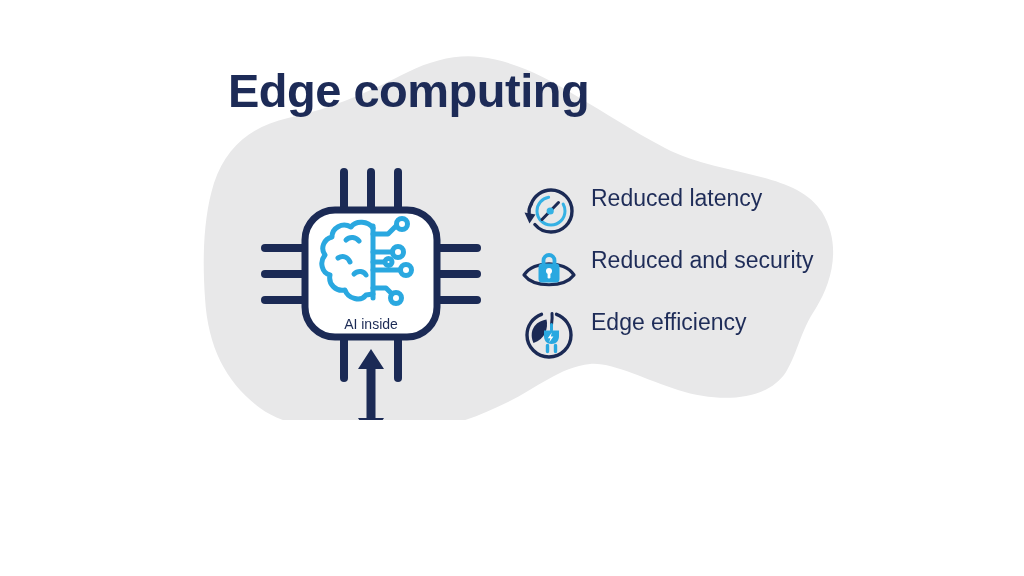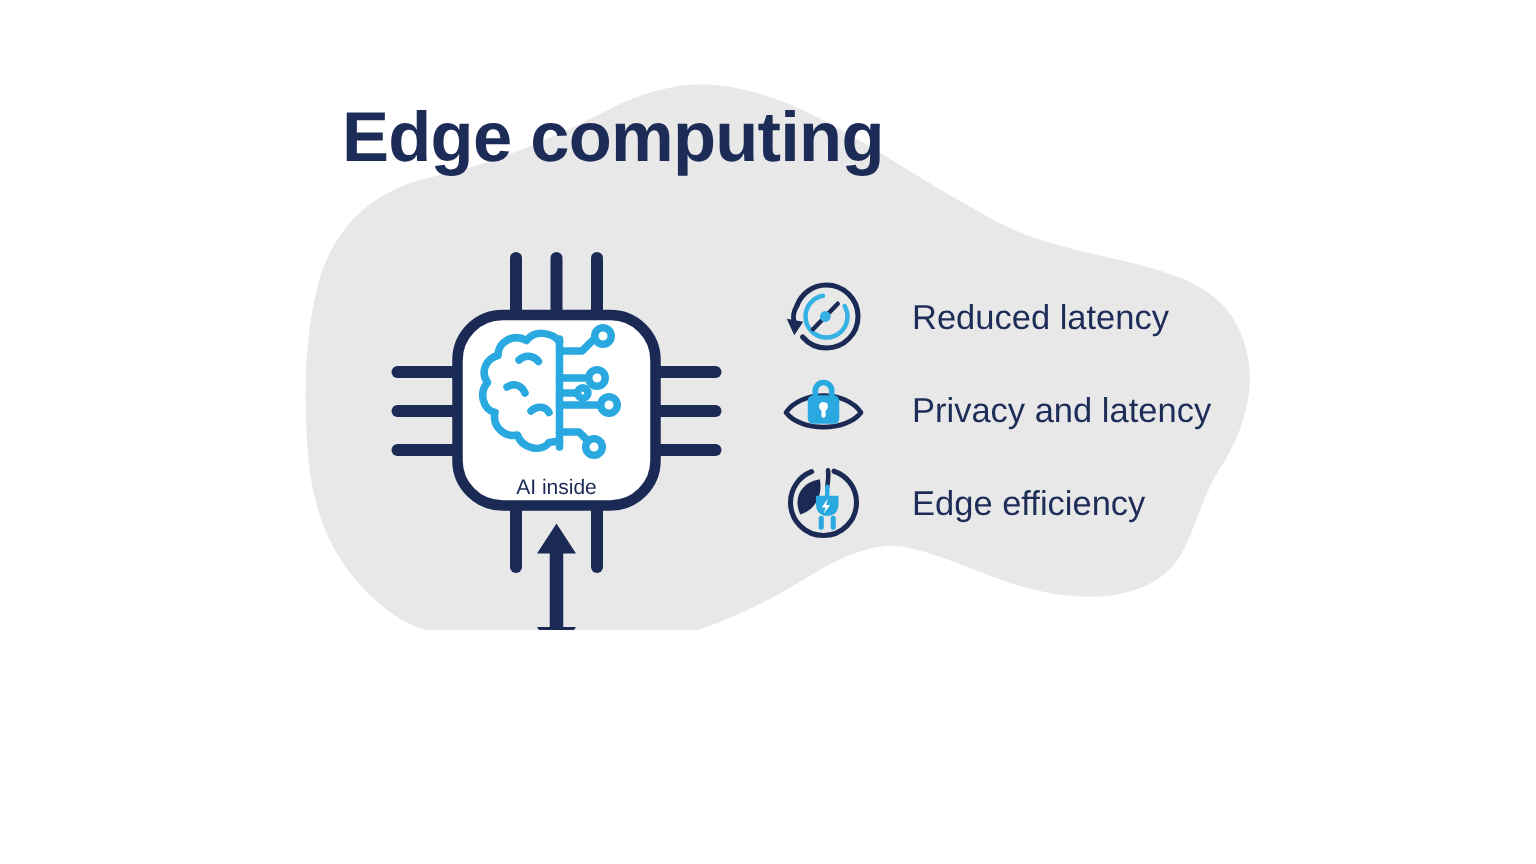--- a/index.html
+++ b/index.html
@@ -9,21 +9,21 @@
   }
   .bg-blob{position:absolute;left:0;top:0;width:1024px;height:576px;}
   .title{
     position:absolute;left:228px;top:66px;margin:0;
     font-size:47px;font-weight:bold;letter-spacing:-0.5px;color:#1d2b57;line-height:1.05;
   }
   .illustration{position:absolute;left:0;top:0;width:1024px;height:576px;}
   .features{
     position:absolute;left:521px;top:185px;display:flex;flex-direction:column;gap:10px;
   }
-  .feature{display:flex;align-items:center;gap:29px;height:52px;}
+  .feature{display:flex;align-items:flex-start;gap:12px;height:52px;}
   .feature .f-icon{flex:0 0 auto;}
   .feature .f-label{font-size:23px;color:#1e2c58;white-space:nowrap;}
   .chip-label-text{font-family:"Liberation Sans", sans-serif;}
 </style>
 </head>
 <body>
 
 <div class="canvas">
 
   <svg class="bg-blob" viewBox="0 0 1024 576" aria-hidden="true">
@@ -125,21 +125,21 @@
     </div>
 
     <div class="feature">
       <svg class="f-icon" width="58" height="52" viewBox="0 0 58 52">
         <path d="M3,28 C13,13 43,13 53,28 C43,41 13,41 3,28 Z" fill="none" stroke="#1b2a55" stroke-width="3.2" stroke-linejoin="round"></path>
         <path d="M22.5,17 V13.5 A5.5,5.5 0 0 1 33.5,13.5 V17" fill="none" stroke="#2aa8e0" stroke-width="3.8"></path>
         <rect x="17.5" y="16.5" width="21" height="19" rx="3.5" fill="#2aa8e0"></rect>
         <circle cx="28" cy="24" r="3" fill="#ffffff"></circle>
         <rect x="26.6" y="25" width="2.8" height="6.5" rx="1.3" fill="#ffffff"></rect>
       </svg>
-      <span class="f-label">Privacy and latency</span>
+      <span class="f-label">Reduced and security</span>
     </div>
 
     <div class="feature">
       <svg class="f-icon" width="58" height="52" viewBox="0 0 58 52">
         <circle cx="28" cy="26" r="22" fill="none" stroke="#1b2a55" stroke-width="3.4" pathLength="360" stroke-dasharray="250 40 70" stroke-linecap="round"></circle>
         <path d="M12.5,34 C7.5,23 13,12.5 25.5,10.5 C27.5,19 24,30.5 12.5,34 Z" fill="#1b2a55"></path>
         <path d="M31,4.5 C31.5,9 31,12 30.5,15.5" fill="none" stroke="#1b2a55" stroke-width="3" stroke-linecap="round"></path>
         <path d="M30.5,15.5 V21" stroke="#2aa8e0" stroke-width="3" stroke-linecap="round"></path>
         <path d="M23,21.5 H38 V27 C38,32 35,35 30.5,35 C26,35 23,32 23,27 Z" fill="#2aa8e0"></path>
         <path d="M26.5,36.5 V42.5 M34.5,36.5 V42.5" stroke="#2aa8e0" stroke-width="3.4" stroke-linecap="round"></path>

